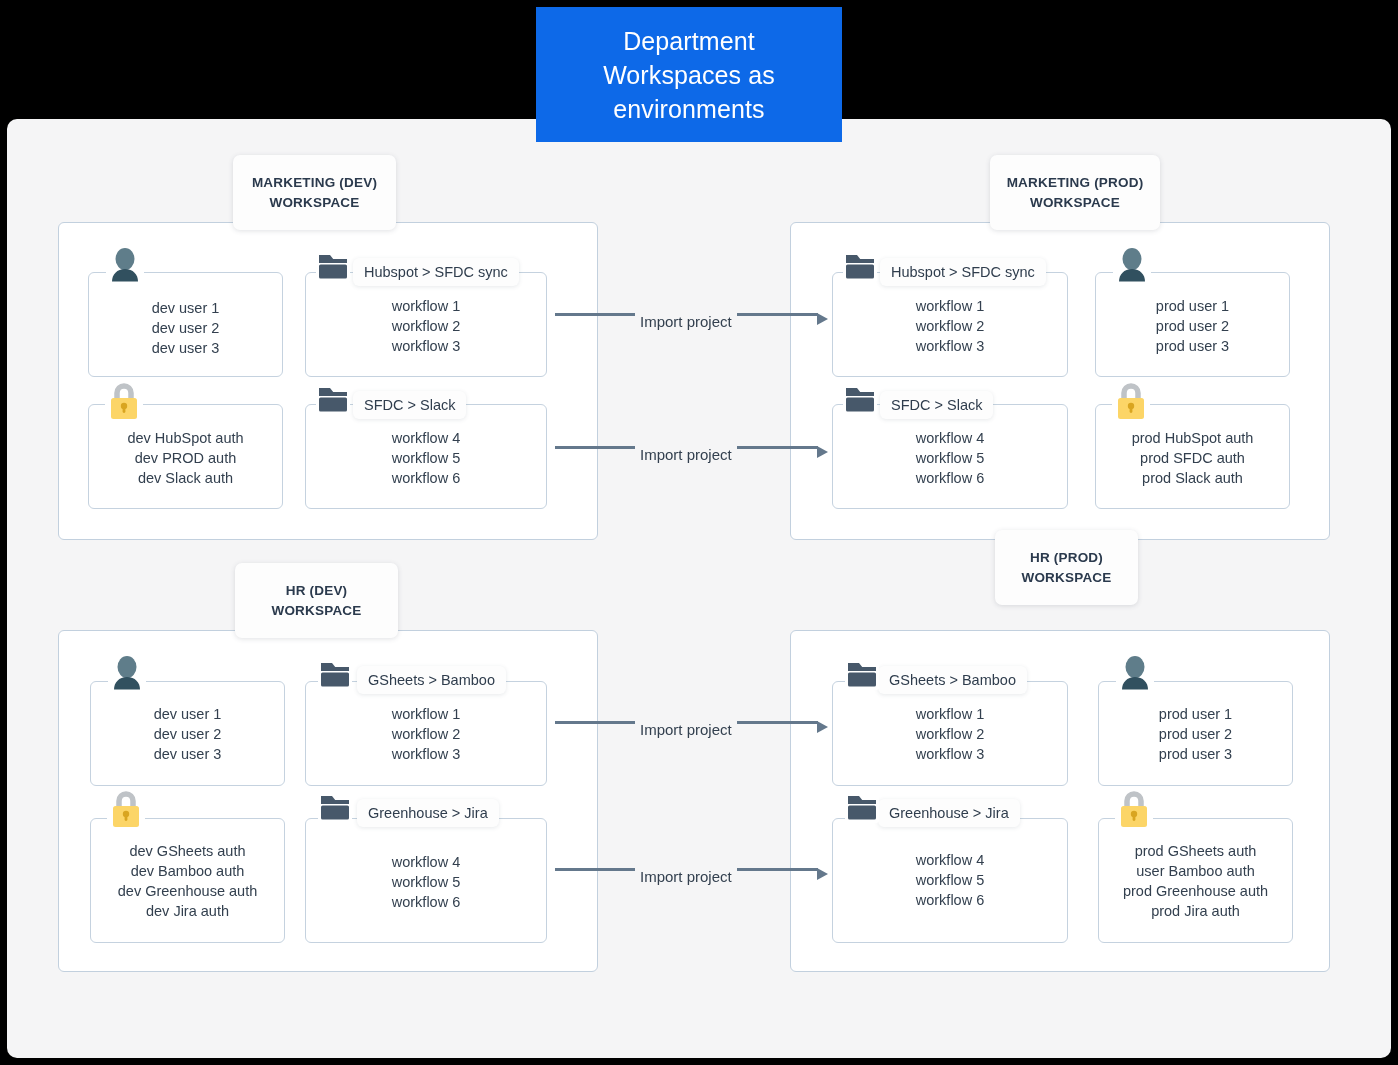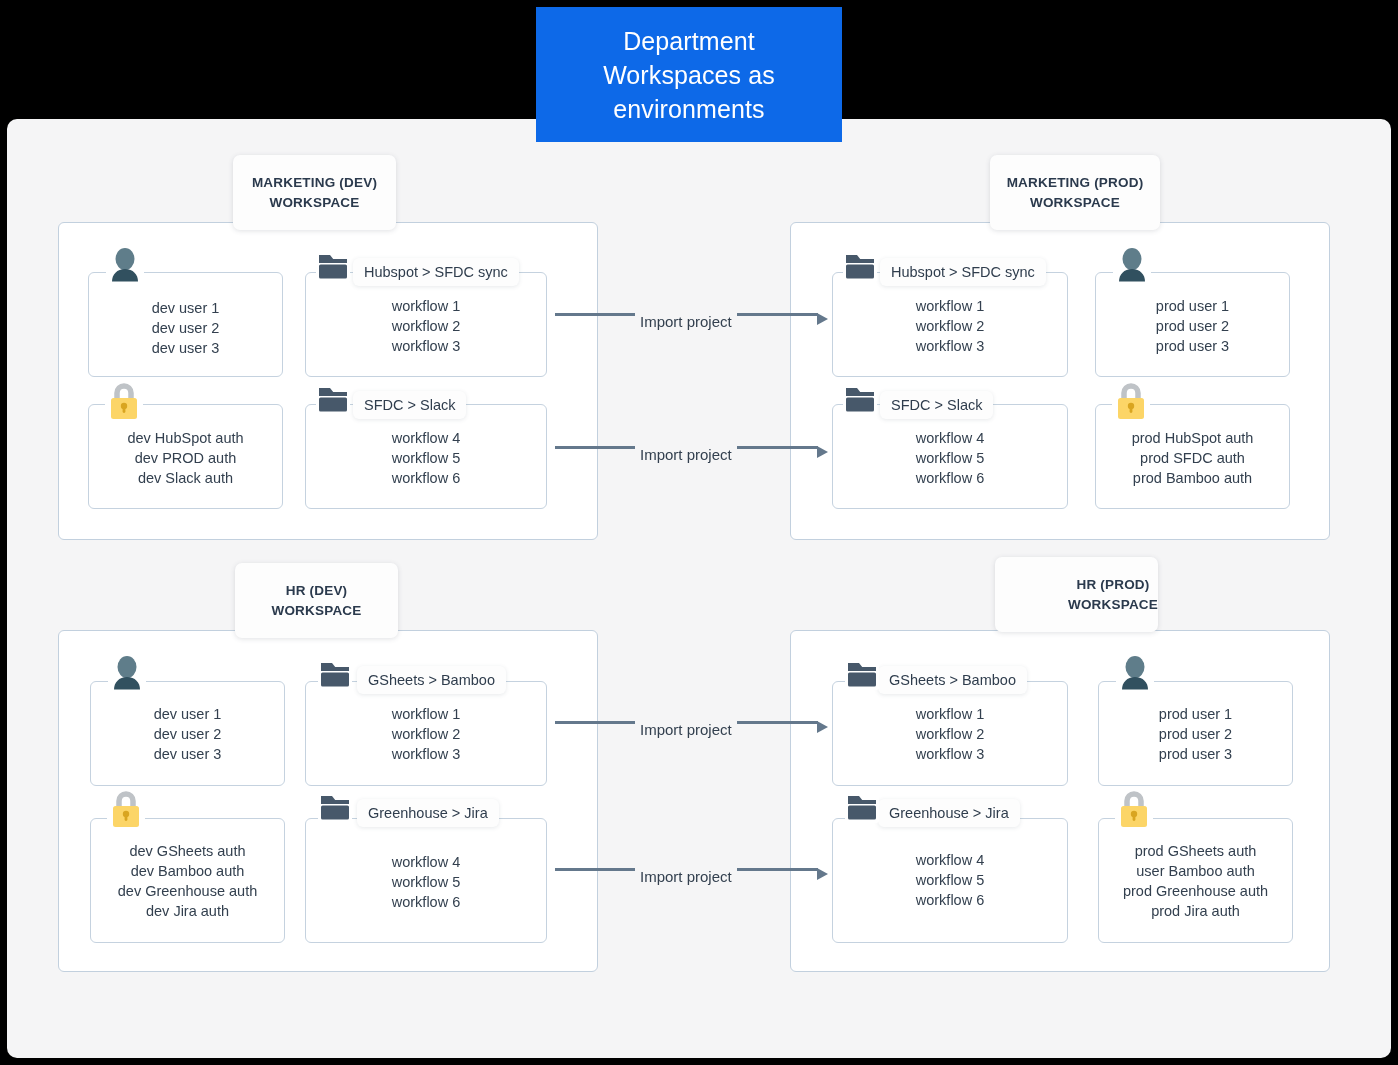--- a/index.html
+++ b/index.html
@@ -261,21 +261,21 @@
   <svg width="34" height="36" viewBox="0 0 34 36">
       <ellipse cx="17" cy="11" rx="9.5" ry="11" fill="#5f7d8a"></ellipse>
       <path d="M17 21c-8 0-13 5.5-13 12.5h26C30 26.5 25 21 17 21z" fill="#31505f"></path>
     </svg>
 </div>
 
 <div class="card" style="left:1095px; top:404px; width:195px; height:105px;padding-left:31px;">
   <div class="lines" style="top:23px;">
     <div>prod HubSpot auth</div>
     <div>prod SFDC auth</div>
-    <div>prod Bamboo auth</div>
+    <div>prod Slack auth</div>
   </div>
 </div>
 <div class="icon-wrap" style="left:1112px; top:378px; width:38px; height:44px;">
   <svg width="34" height="42" viewBox="0 0 34 42">
       <path d="M10 20V13c0-4 3.2-7 7-7s7 3 7 7v7" fill="none" stroke="#bfc3c7" stroke-width="5.5"></path>
       <rect x="4" y="18" width="26" height="21" rx="2.5" fill="#fcd567"></rect>
       <circle cx="17" cy="26" r="3.2" fill="#d9a520"></circle>
       <rect x="15.6" y="27" width="2.8" height="6" rx="1.4" fill="#d9a520"></rect>
     </svg>
 </div>
@@ -345,21 +345,21 @@
   <svg width="32" height="30" viewBox="0 0 32 30">
       <path d="M2 3h11l3.2 4H30v4H2z" fill="#47586a"></path>
       <rect x="2" y="12.5" width="28" height="14" rx="1.6" fill="#47586a"></rect>
     </svg>
 </div>
 <div class="chip" style="left:357px; top:799px;">
   <span>Greenhouse &gt; Jira</span>
 </div>
 
 <div class="workspace" style="left:790px; top:630px; width:540px; height:342px;"></div>
-<div class="ws-title" style="left:995px; top:557px; width:163px; height:75px;justify-content:flex-end;">
+<div class="ws-title" style="left:995px; top:530px; width:143px; height:75px;">
   <span>HR (PROD)
 WORKSPACE</span>
 </div>
 
 <div class="card" style="left:832px; top:681px; width:236px; height:105px;">
   <div class="lines" style="top:22px;">
     <div>workflow 1</div>
     <div>workflow 2</div>
     <div>workflow 3</div>
   </div>

